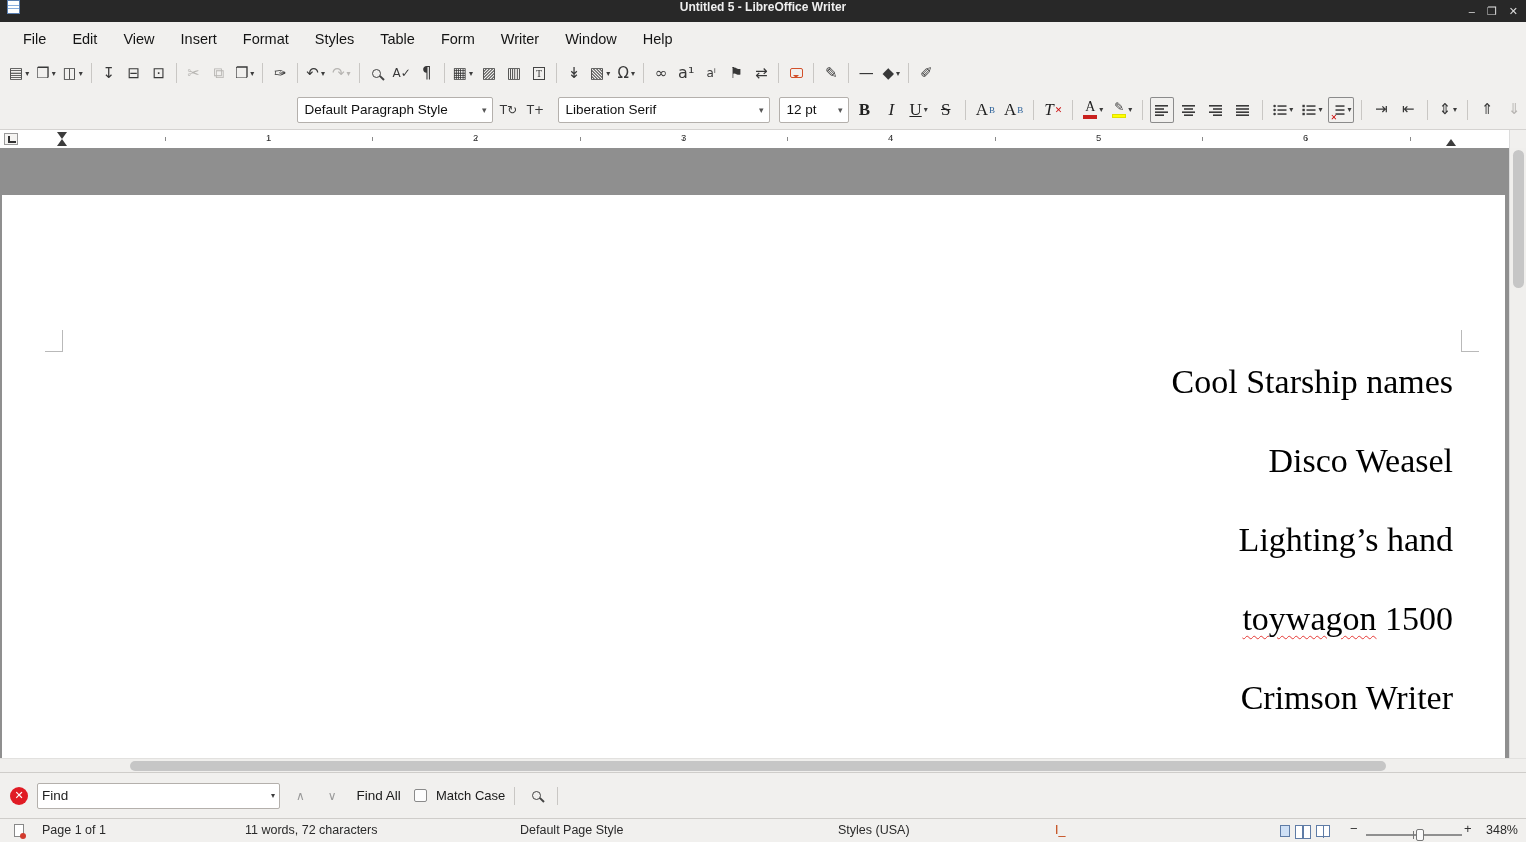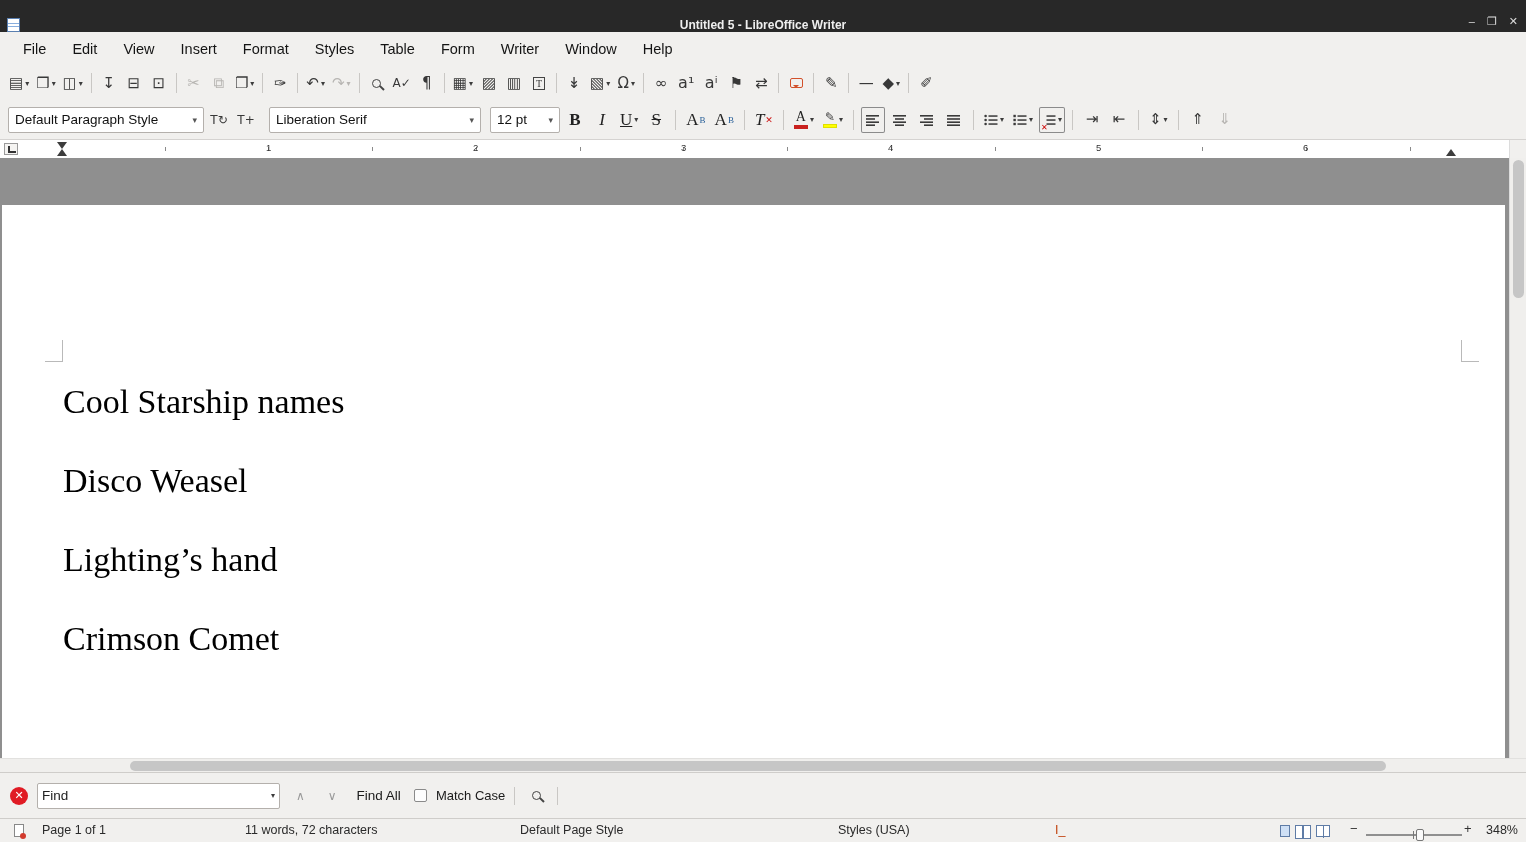--- a/index.html
+++ b/index.html
@@ -1,34 +1,34 @@
 <!DOCTYPE html>
 <html><head>
 <meta charset="utf-8">
 <style>
   * { box-sizing: border-box; margin: 0; padding: 0; }
   html,body { width:1526px; height:842px; overflow:hidden; }
   body { font-family:"Liberation Sans","DejaVu Sans",sans-serif; font-size:13px; color:#1a1a1a; background:#f1f0ee; }
   .app { display:flex; flex-direction:column; width:1526px; height:842px; }
 
   
-  .titlebar { height:32px; background:#282828; position:relative; display:flex; align-items:flex-end; flex:0 0 auto; }
+  .titlebar { height:22px; background:#282828; position:relative; display:flex; align-items:flex-start; flex:0 0 auto; }
   .app-icon { width:13px; height:14px; margin-left:7px; border:1px solid #5a7fb0;
               background:linear-gradient(#fff 0 4px,#88aede 4px 5px,#fff 5px 7px,#88aede 7px 8px,#fff 8px); }
   .tb-title { position:absolute; left:0; right:0; text-align:center; font-weight:bold; font-size:12px; color:#efefef; }
   .win-btns { position:absolute; right:8px; display:flex; gap:12px; color:#dcdcdc; font-size:11px; }
   .win-btns span { cursor:default; line-height:22px; }
 
   
   .menubar { height:34px; display:flex; align-items:center; padding-left:10px; flex:0 0 auto; }
   .mi { padding:5px 13px; font-size:14.5px; color:#141414; border-radius:2px; }
 
   
   .toolbar1 { height:34px; display:flex; align-items:center; padding-left:6px; gap:1px; flex:0 0 auto; }
-  .toolbar2 { height:40px; display:flex; align-items:center; padding-left:8px; gap:3px; flex:0 0 auto; border-bottom:1px solid #d5d3d1; }
+  .toolbar2 { height:40px; display:flex; align-items:center; padding-left:8px; gap:3px; flex:0 0 auto; border-bottom:1px solid #d5d3d1;justify-content:flex-end; }
   button.tbn { display:inline-flex; align-items:center; justify-content:center; gap:1px; height:26px; min-width:24px;
                padding:0 3px; background:none; border:none; border-radius:2px; font-size:15px; color:#383838; }
   .g { font-family:"DejaVu Sans",sans-serif; line-height:1; }
   .cr { font-size:8px; color:#3c3c3c; margin-left:1px; font-family:"DejaVu Sans",sans-serif; }
   .dis, .dis .g, .dis .cr { color:#b7b5b2; }
   .sep { width:1px; height:20px; background:#c9c7c4; margin:0 4px; flex:0 0 auto; }
   .on { background:#d6d6d6; box-shadow:inset 0 0 0 1px #8b8b8b; }
 
   .boxed { border:1.2px solid #444; font-size:10px; line-height:11px; padding:0 2px; font-family:"Liberation Serif","DejaVu Serif",serif; }
   .mag { width:9px; height:9px; border:1.7px solid #444; border-radius:50%; position:relative; display:inline-block; }
@@ -64,21 +64,21 @@
   .hg-top { border-top:7px solid #3c3c3c; top:2px; }
   .hg-bot { border-bottom:7px solid #3c3c3c; top:9px; }
   .ruler-corner { position:absolute; right:0; top:0; width:17px; height:18px; background:#f1f0ee; border-left:1px solid #dcdcdc; }
 
   
   .docarea { flex:1 1 auto; position:relative; background:#8f8f8f; overflow:hidden; }
   .page { position:absolute; left:2px; right:21px; top:47px; bottom:0; background:#fff; }
   .mark-l { position:absolute; left:43px; top:135px; width:18px; height:22px; border-right:1px solid #b9b9b9; border-bottom:1px solid #b9b9b9; }
   .mark-r { position:absolute; left:1459px; top:135px; width:18px; height:22px; border-left:1px solid #b9b9b9; border-bottom:1px solid #b9b9b9; }
   .content { position:absolute; left:61px; top:160px; width:1390px; font-family:"Liberation Serif","DejaVu Serif",serif; font-size:34px; color:#000; }
-  .content p { margin:16px 0 38px 0; line-height:41px; }
+  .content p { margin:6px 0 38px 0; line-height:41px;text-align:right; }
   .miss { text-decoration:underline wavy #e53935 1px; text-underline-offset:5px; }
   .vscroll { position:absolute; right:0; top:0; bottom:0; width:17px; background:#f0efed; border-left:1px solid #dcdcdc; }
   .vthumb { position:absolute; left:3px; top:2px; width:11px; height:138px; background:#c6c6c6; border-radius:6px; }
 
   
   .hscroll { height:14px; background:#f0efed; position:relative; flex:0 0 auto; border-top:1px solid #e2e1df; }
   .hthumb { position:absolute; left:130px; top:2px; width:1256px; height:10px; background:#c6c6c6; border-radius:5px; }
   .hcorner { position:absolute; right:0; top:0; width:17px; height:100%; background:#f0efed; }
 
   
@@ -220,21 +220,21 @@
         <span class="cr">▾</span>
       </button>
     <div class="sep"></div>
     <button class="tbn">
         <span class="g">∞</span>
       </button>
     <button class="tbn">
         <span class="g" style="font-size:16px">a¹</span>
       </button>
     <button class="tbn">
-        <span class="g" style="font-size:16px">aⁱ</span>
+        <span class="g" style="font-size:12px">aⁱ</span>
       </button>
     <button class="tbn">
         <span class="g">⚑</span>
       </button>
     <button class="tbn">
         <span class="g">⇄</span>
       </button>
     <div class="sep"></div>
     <button class="tbn">
         <span class="cmt"></span>
@@ -420,21 +420,22 @@
   </div>
 
   <div class="docarea">
     <div class="page">
       <div class="mark-l"></div>
       <div class="mark-r"></div>
       <div class="content">
         <p>Cool Starship names</p>
         <p>Disco Weasel</p>
         <p>Lighting’s hand</p>
-        <p>Crimson Comet</p>
+        <p><span class="miss">toywagon</span><span> 1500</span></p>
+        <p>Crimson Writer</p>
       </div>
     </div>
     <div class="vscroll">
       <div class="vthumb"></div>
     </div>
   </div>
 
   <div class="hscroll">
     <div class="hthumb"></div>
     <div class="hcorner"></div>

